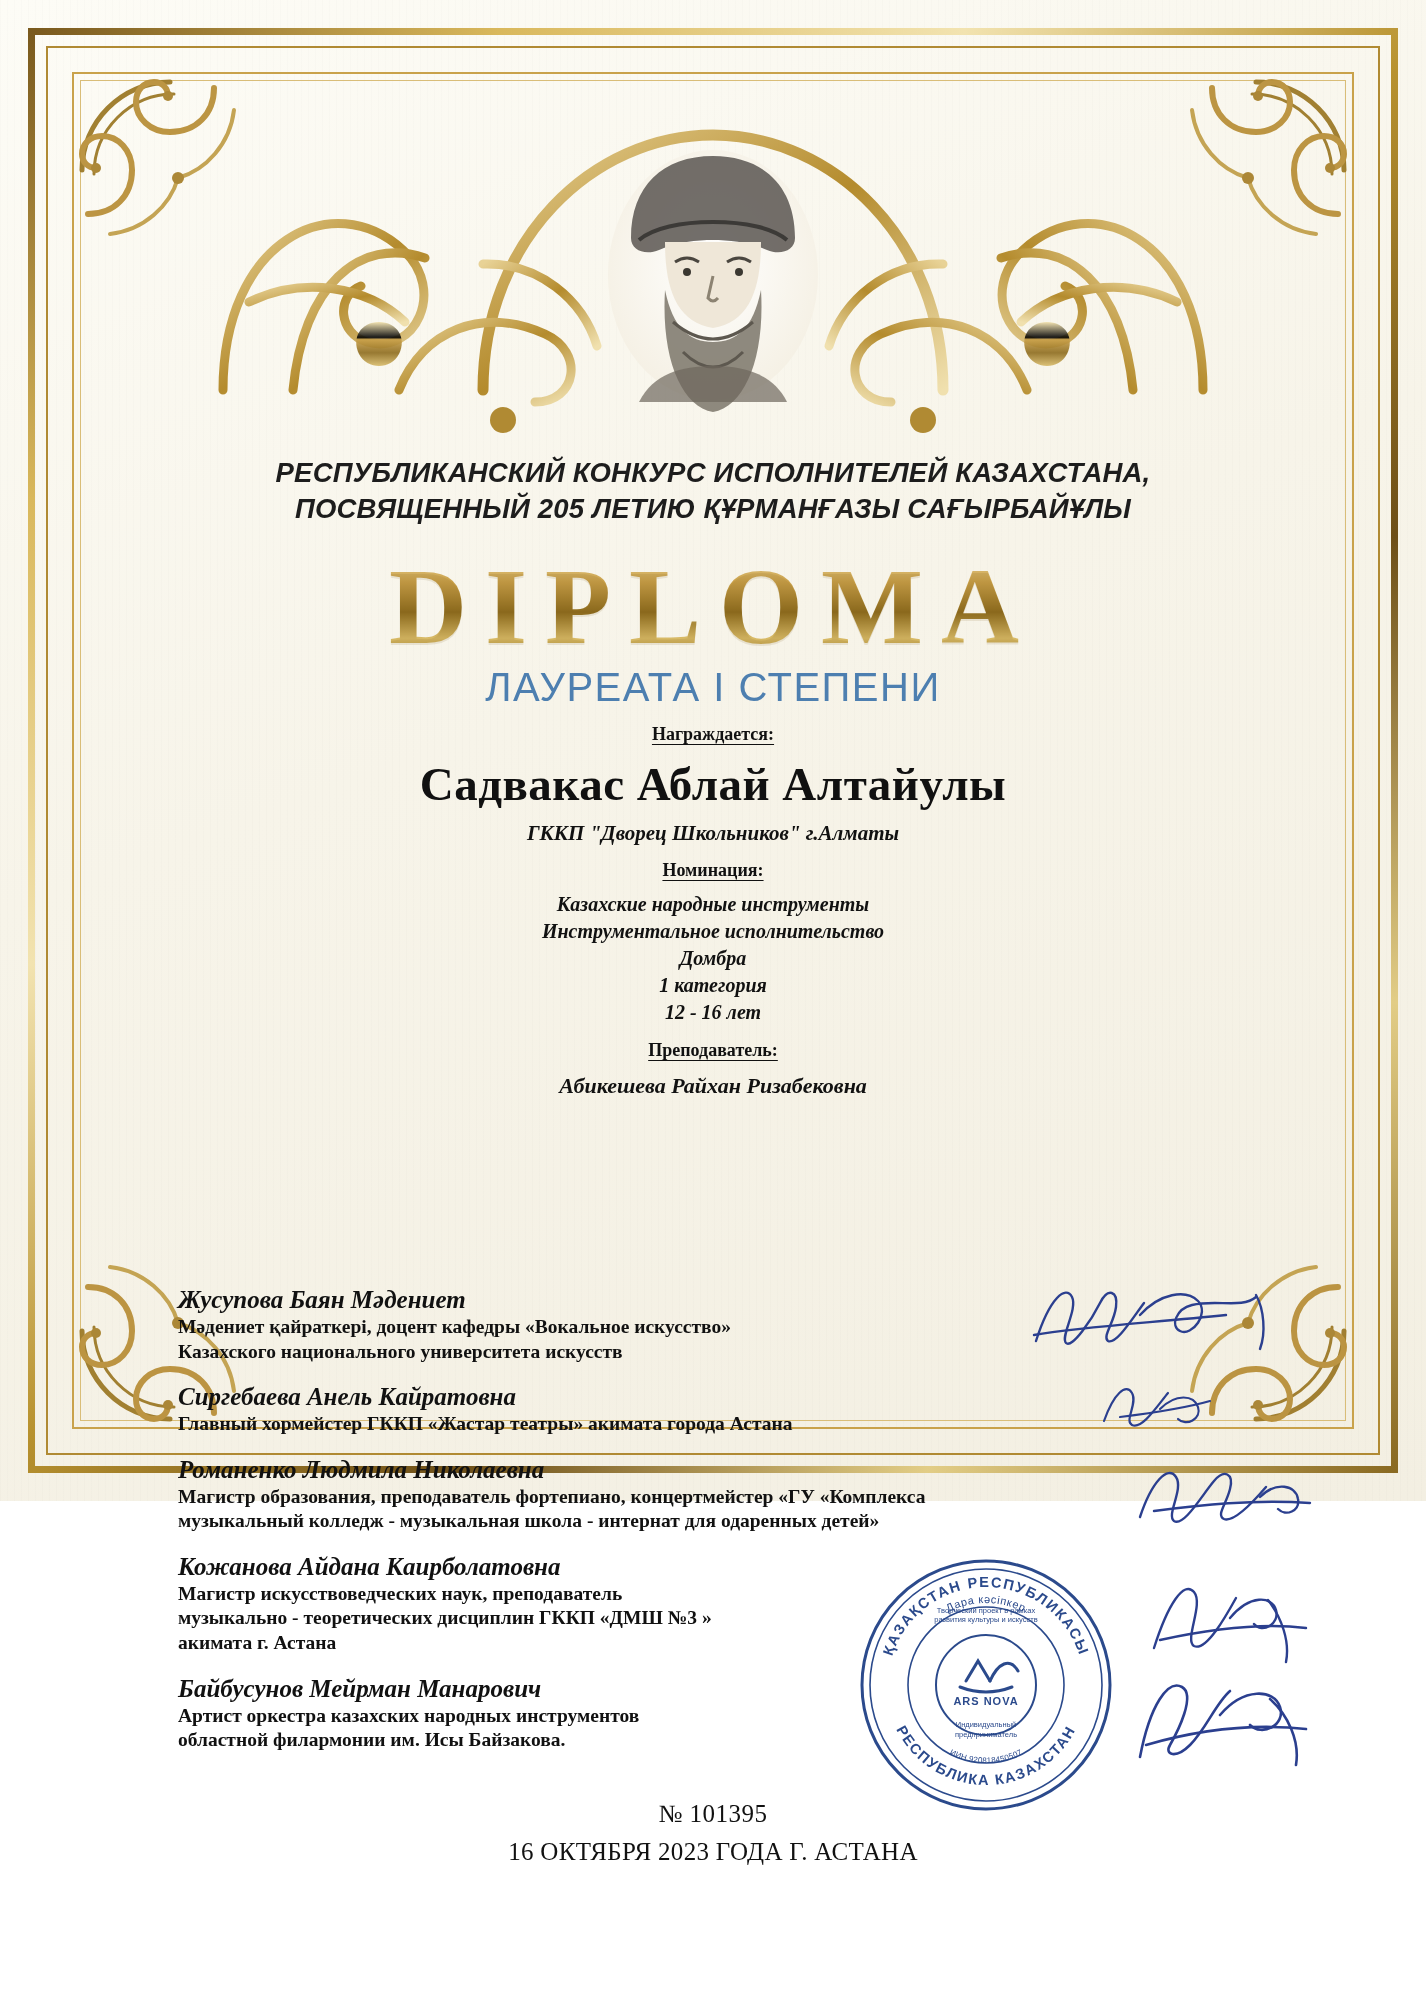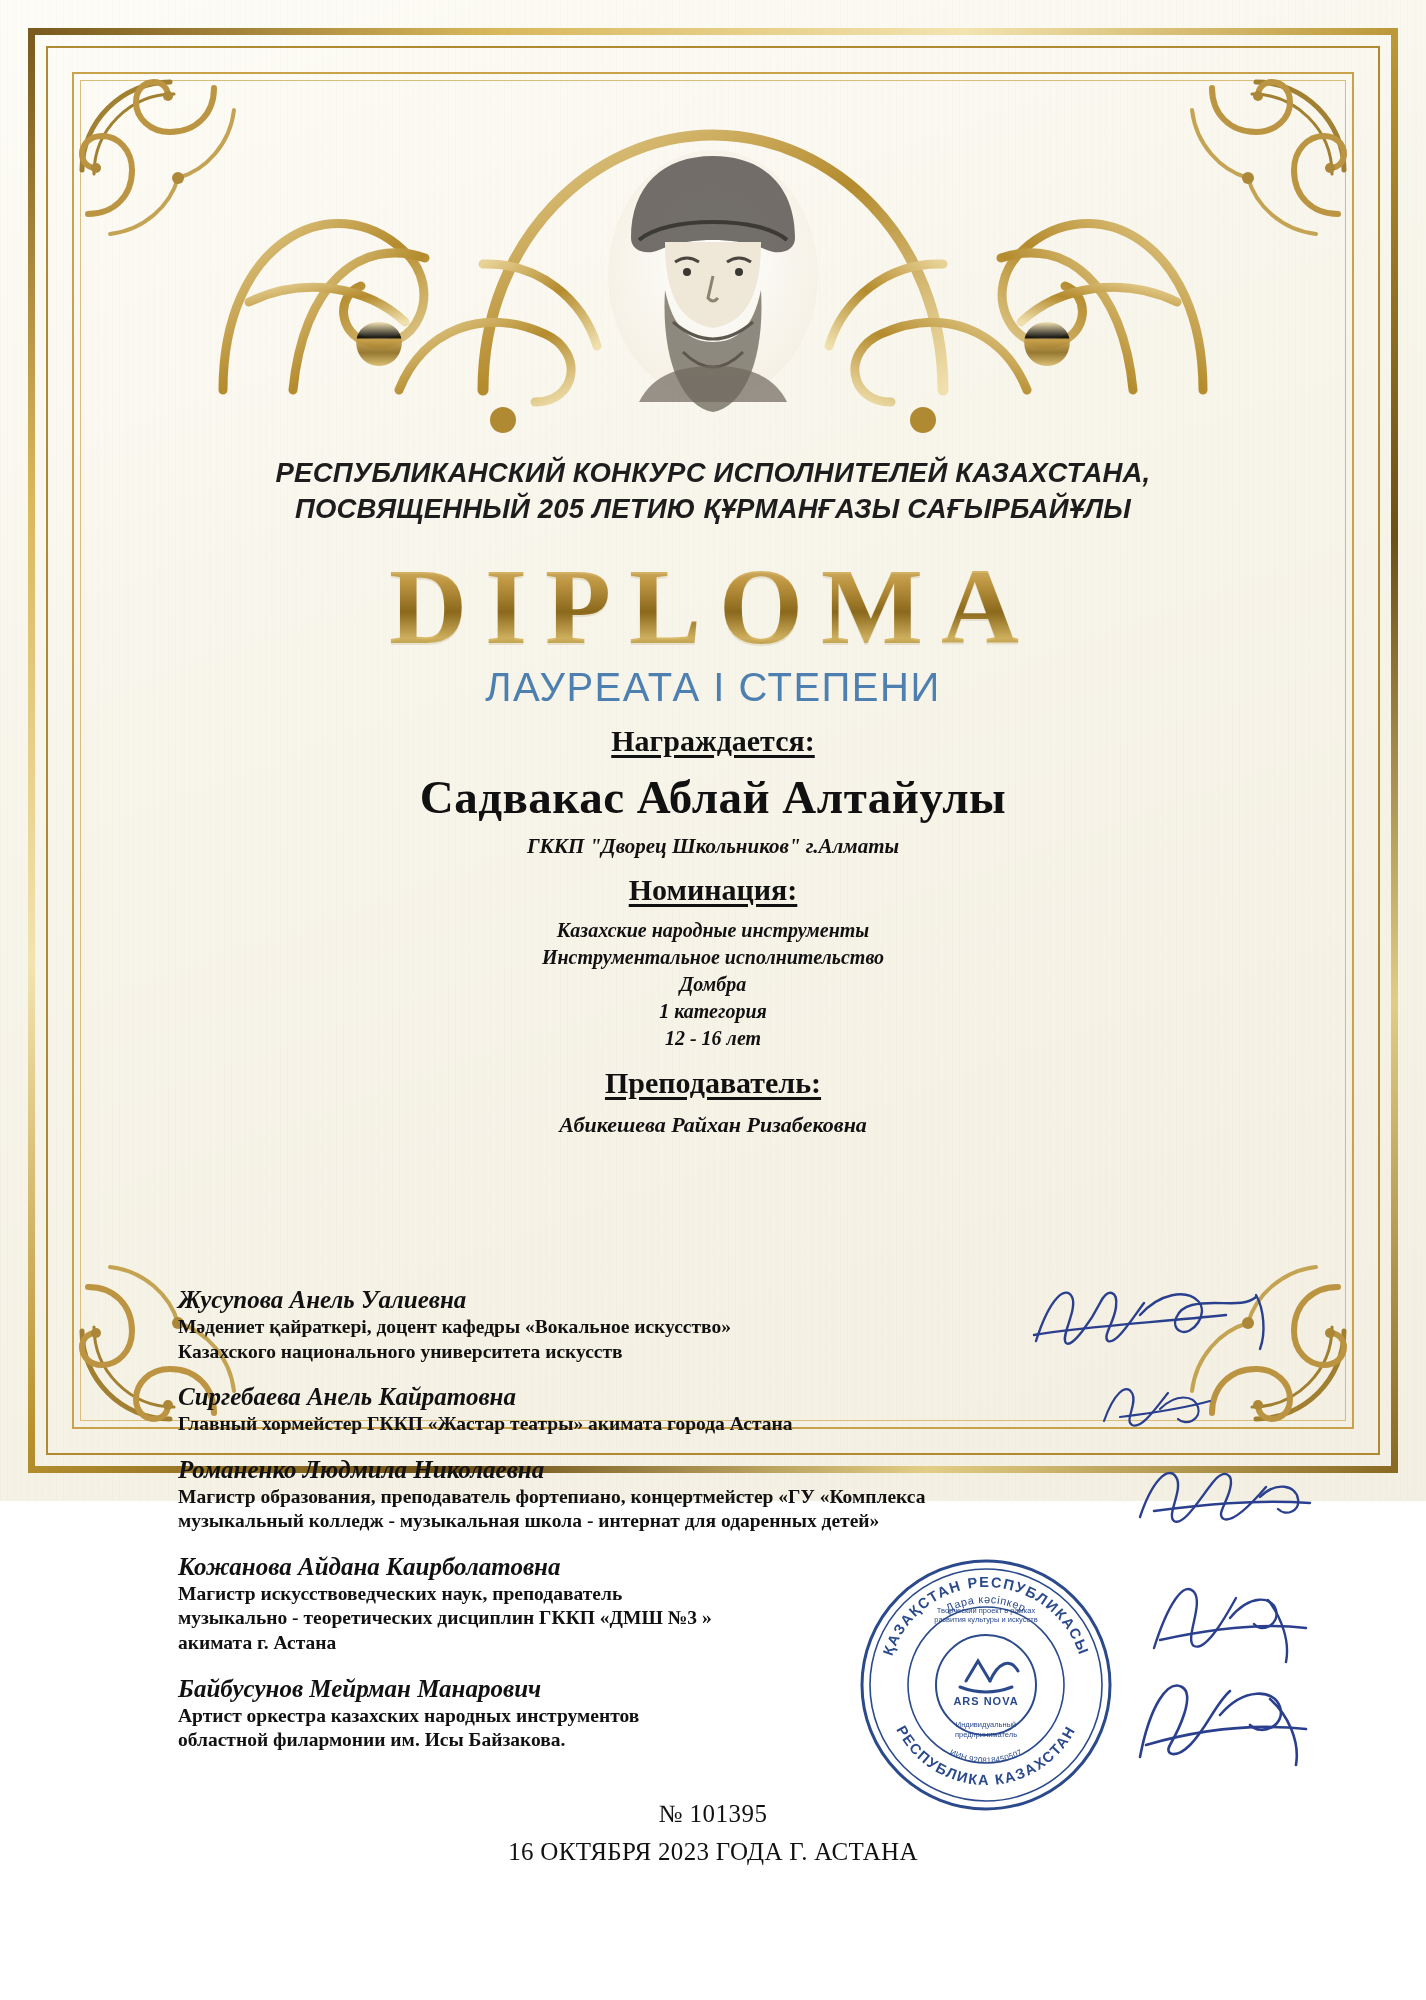--- a/index.html
+++ b/index.html
@@ -94,21 +94,21 @@
     font-size: 40px;
     color: #4d7fb0;
     letter-spacing: 1.5px;
     margin-top: 2px;
     text-align: center;
   }
 
   .label-line {
     font-family: "Liberation Serif", serif;
     font-weight: bold;
-    font-size: 30px;
+    font-size: 18px;
     color: #111;
     text-decoration: underline;
     text-underline-offset: 4px;
     margin-top: 14px;
   }
 
   .laureate-name {
     font-family: Liberation Serif, serif;
     font-weight: bold;
     font-size: 47px;
@@ -368,21 +368,21 @@
       <div>1 категория</div>
       <div>12 - 16 лет</div>
     </div>
 
     <div class="label-line">Преподаватель:</div>
     <div class="teacher-name">Абикешева Райхан Ризабековна</div>
   </div>
 
   <div class="jury">
     <div class="jury-entry">
-      <div class="jury-name">Жусупова Анель Уалиевна</div>
+      <div class="jury-name">Жусупова Баян Мәдениет</div>
       <div class="jury-desc">Мәдениет қайраткері, доцент кафедры «Вокальное искусство»</div>
       <div class="jury-desc">Казахского национального университета искусств</div>
     </div>
     <div class="jury-entry">
       <div class="jury-name">Сиргебаева Анель Кайратовна</div>
       <div class="jury-desc">Главный хормейстер ГККП «Жастар театры» акимата города Астана</div>
     </div>
     <div class="jury-entry">
       <div class="jury-name">Романенко Людмила Николаевна</div>
       <div class="jury-desc">Магистр образования, преподаватель фортепиано, концертмейстер «ГУ «Комплекса</div>

